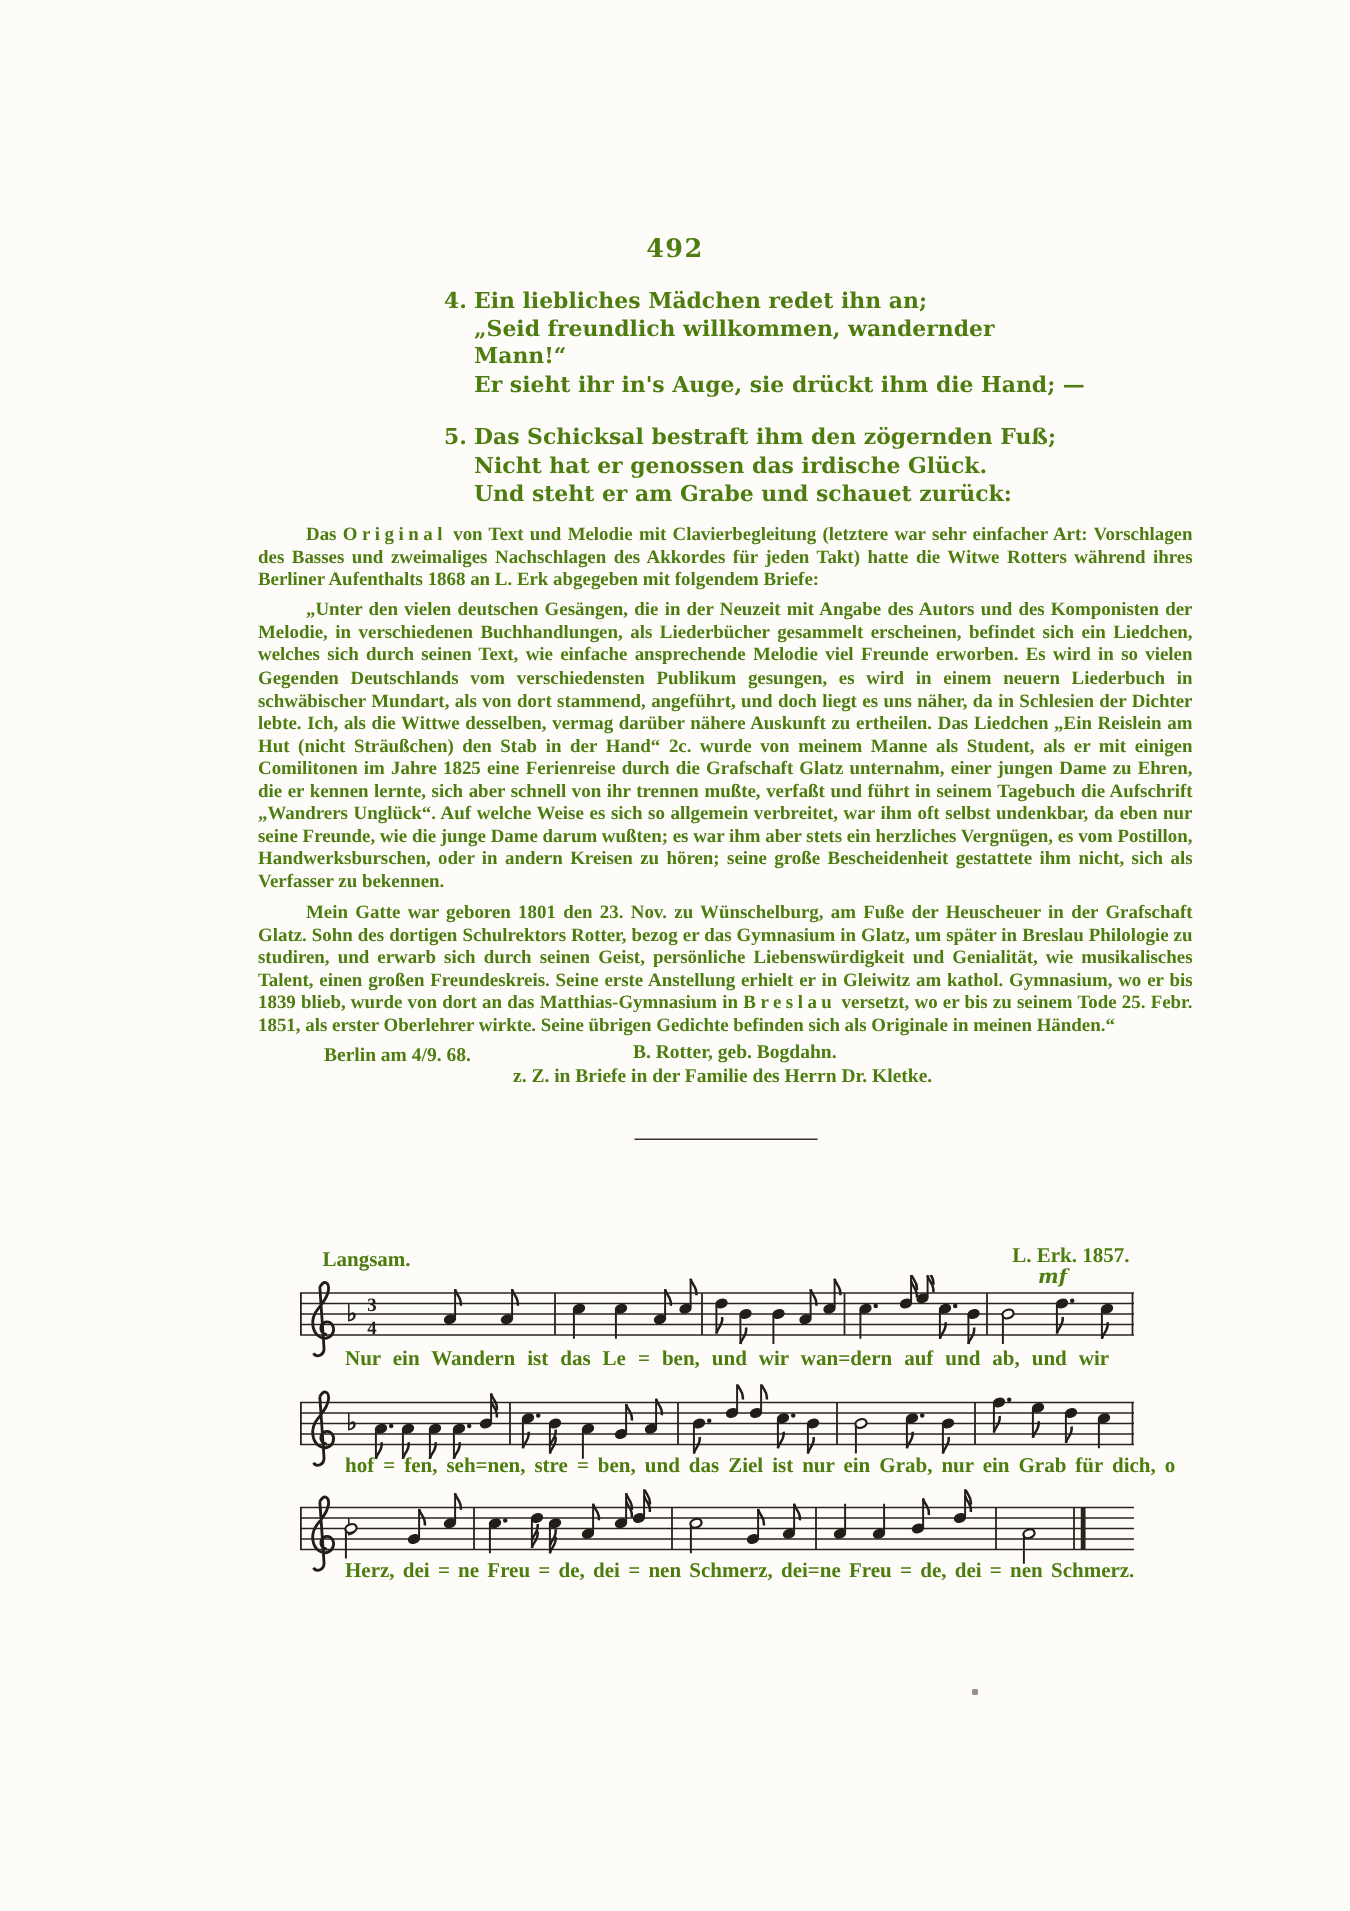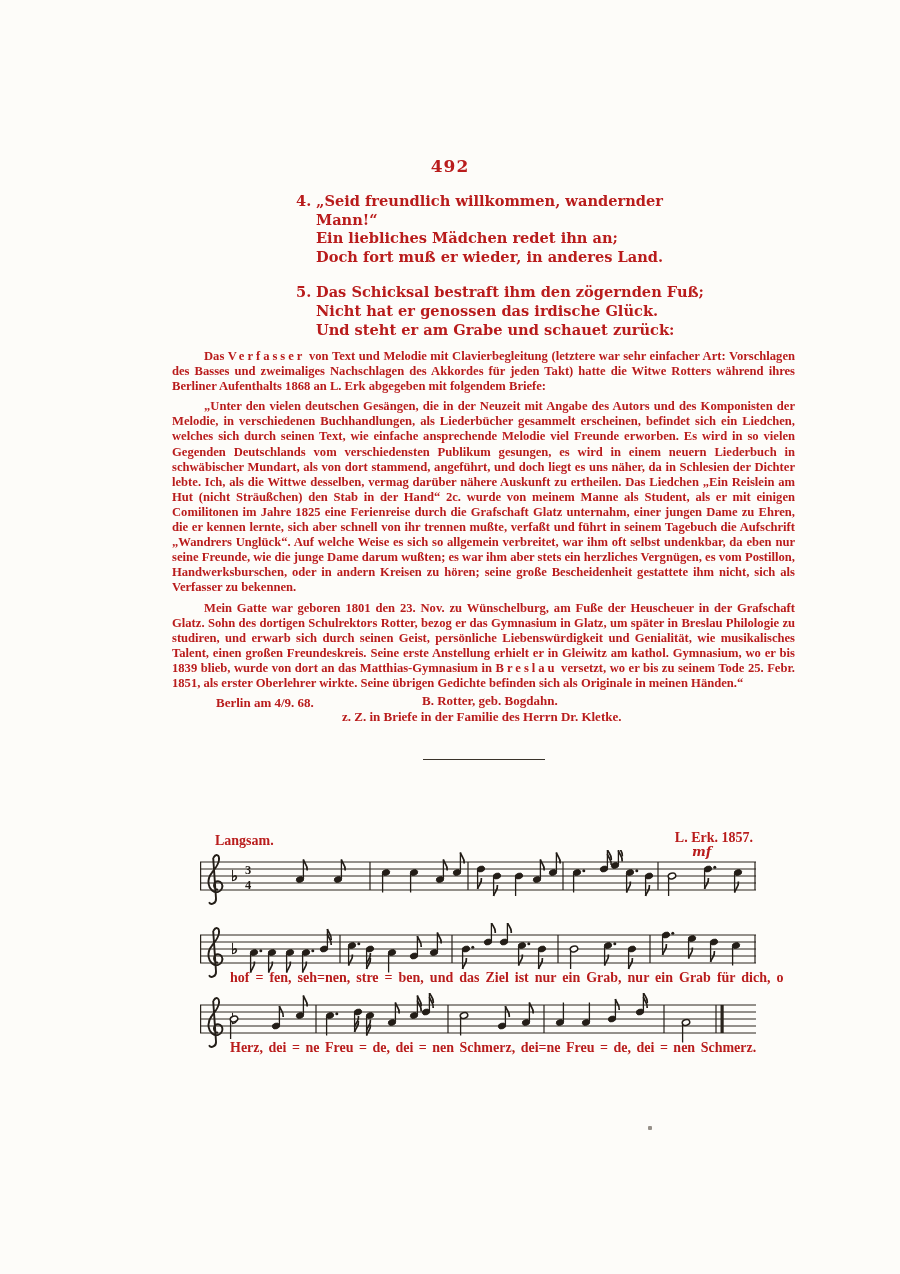--- a/index.html
+++ b/index.html
@@ -1,18 +1,18 @@
 <!DOCTYPE html>
 <html><head>
 <meta charset="utf-8">
 <style>
   html,body{margin:0;padding:0;background:#e8e6e1;}
   .page{
     position:relative;width:900px;height:1274px;margin:0 auto;
-    background:#fdfcf9;color:#b91c1c;overflow:hidden;
+    background:#fdfcf9;color:#4d7c0f;overflow:hidden;
     font-family:"Liberation Serif",serif;
   }
   .pagenum{
     position:absolute;top:156px;left:0;width:900px;text-align:center;
     font-family:"DejaVu Serif",serif;font-weight:700;font-size:17px;letter-spacing:1px;
   }
   .verses{position:absolute;top:192px;left:296px;width:430px;}
   .verse{position:relative;margin:0 0 17px 0;font-family:"DejaVu Serif",serif;
     font-weight:700;font-size:14.6px;line-height:18.6px;}
   .verse .vnum{position:absolute;left:0;top:0;}
@@ -61,37 +61,37 @@
 <body>
 
 <div class="page">
 
   <div class="pagenum">492</div>
 
   <div class="verses">
     <div class="verse">
       <span class="vnum">4.</span>
       <div class="vlines">
+        <div>Ein liebliches Mädchen redet ihn an;</div>
         <div>„Seid freundlich willkommen, wandernder Mann!“</div>
-        <div>Ein liebliches Mädchen redet ihn an;</div>
-        <div>Doch fort muß er wieder, in anderes Land.</div>
+        <div>Er sieht ihr in's Auge, sie drückt ihm die Hand; —</div>
       </div>
     </div>
     <div class="verse">
       <span class="vnum">5.</span>
       <div class="vlines">
         <div>Das Schicksal bestraft ihm den zögernden Fuß;</div>
         <div>Nicht hat er genossen das irdische Glück.</div>
         <div>Und steht er am Grabe und schauet zurück:</div>
       </div>
     </div>
   </div>
 
   <div class="prose">
-    <p><span>Das </span><span class="emph-sperr">Verfasser</span><span> von Text und Melodie mit Clavierbegleitung (letztere war sehr einfacher Art: Vorschlagen des Basses und zweimaliges Nachschlagen des Akkordes für jeden Takt) hatte die Witwe Rotters während ihres Berliner Aufenthalts 1868 an L. Erk abgegeben mit folgendem Briefe:</span></p>
+    <p><span>Das </span><span class="emph-sperr">Original</span><span> von Text und Melodie mit Clavierbegleitung (letztere war sehr einfacher Art: Vorschlagen des Basses und zweimaliges Nachschlagen des Akkordes für jeden Takt) hatte die Witwe Rotters während ihres Berliner Aufenthalts 1868 an L. Erk abgegeben mit folgendem Briefe:</span></p>
     <p>„Unter den vielen deutschen Gesängen, die in der Neuzeit mit Angabe des Autors und des Komponisten der Melodie, in verschiedenen Buchhandlungen, als Liederbücher gesammelt erscheinen, befindet sich ein Liedchen, welches sich durch seinen Text, wie einfache ansprechende Melodie viel Freunde erworben. Es wird in so vielen Gegenden Deutschlands vom verschiedensten Publikum gesungen, es wird in einem neuern Liederbuch in schwäbischer Mundart, als von dort stammend, angeführt, und doch liegt es uns näher, da in Schlesien der Dichter lebte. Ich, als die Wittwe desselben, vermag darüber nähere Auskunft zu ertheilen. Das Liedchen „Ein Reislein am Hut (nicht Sträußchen) den Stab in der Hand“ 2c. wurde von meinem Manne als Student, als er mit einigen Comilitonen im Jahre 1825 eine Ferienreise durch die Grafschaft Glatz unternahm, einer jungen Dame zu Ehren, die er kennen lernte, sich aber schnell von ihr trennen mußte, verfaßt und führt in seinem Tagebuch die Aufschrift „Wandrers Unglück“. Auf welche Weise es sich so allgemein verbreitet, war ihm oft selbst undenkbar, da eben nur seine Freunde, wie die junge Dame darum wußten; es war ihm aber stets ein herzliches Vergnügen, es vom Postillon, Handwerksburschen, oder in andern Kreisen zu hören; seine große Bescheidenheit gestattete ihm nicht, sich als Verfasser zu bekennen.</p>
     <p><span>Mein Gatte war geboren 1801 den 23. Nov. zu Wünschelburg, am Fuße der Heuscheuer in der Grafschaft Glatz. Sohn des dortigen Schulrektors Rotter, bezog er das Gymnasium in Glatz, um später in Breslau Philologie zu studiren, und erwarb sich durch seinen Geist, persönliche Liebenswürdigkeit und Genialität, wie musikalisches Talent, einen großen Freundeskreis. Seine erste Anstellung erhielt er in Gleiwitz am kathol. Gymnasium, wo er bis 1839 blieb, wurde von dort an das Matthias-Gymnasium in </span><span class="emph-sperr">Breslau</span><span> versetzt, wo er bis zu seinem Tode 25. Febr. 1851, als erster Oberlehrer wirkte. Seine übrigen Gedichte befinden sich als Originale in meinen Händen.“</span></p>
     <div class="sigrow">
       <span class="sig-left">Berlin am 4/9. 68.</span>
       <span class="sig-right1">B. Rotter, geb. Bogdahn.</span>
       <span class="sig-right2">z. Z. in Briefe in der Familie des Herrn Dr. Kletke.</span>
     </div>
   </div>
 
   <div class="rule"></div>
@@ -167,20 +167,21 @@
       <ellipse cx="472" cy="26" rx="3.8" ry="2.8" transform="rotate(-18 472 26)" fill="#fdfcf9" stroke="#231d17" stroke-width="1.5"></ellipse>
       <line x1="468.6" y1="27" x2="468.6" y2="46" class="stem"></line>
       <ellipse cx="508" cy="19" rx="3.8" ry="2.8" transform="rotate(-18 508 19)" fill="#231d17" stroke="#231d17" stroke-width="0.8"></ellipse>
       <line x1="504.6" y1="20" x2="504.6" y2="39" class="stem"></line>
       <path d="M504.6,39 c0.6,-4 4.6,-5.2 3.8,-11" class="flag"></path>
       <circle cx="514.8" cy="17.2" r="1.5" fill="#231d17"></circle>
       <ellipse cx="538" cy="22.5" rx="3.8" ry="2.8" transform="rotate(-18 538 22.5)" fill="#231d17" stroke="#231d17" stroke-width="0.8"></ellipse>
       <line x1="534.6" y1="23.5" x2="534.6" y2="42.5" class="stem"></line>
       <path d="M534.6,42.5 c0.6,-4 4.6,-5.2 3.8,-11" class="flag"></path>
     </svg>
+  <div class="lyric" id="lyric1">Nur ein Wandern ist das Le = ben, und wir wan=dern auf und ab, und wir</div>
 
   <svg id="staff2" class="staff" viewBox="0 0 556 64">
       <line x1="0" y1="12" x2="556" y2="12" class="sline"></line>
       <line x1="0" y1="19" x2="556" y2="19" class="sline"></line>
       <line x1="0" y1="26" x2="556" y2="26" class="sline"></line>
       <line x1="0" y1="33" x2="556" y2="33" class="sline"></line>
       <line x1="0" y1="40" x2="556" y2="40" class="sline"></line>
       <line x1="0.6" y1="12" x2="0.6" y2="40" class="bline"></line>
       <path d="M13.2,8 C16.5,2.5 19.5,5.5 19,10 C18.5,15 14.8,19 12,22.6 C9.2,26 8,29.5 8.6,33.8 C9.4,39.6 14,43.2 18.2,41.9 C22,40.7 23.4,36.3 21.6,33.3 C19.8,30.3 15.4,30.6 14.2,34 C13.2,37 15.2,39.6 18,39.7 M13.2,8 L16,48.5 C16.4,53.5 11,55.5 9,52.2" class="clef"></path>
       <text x="31" y="30.5" font-size="15" font-weight="bold">♭</text>

